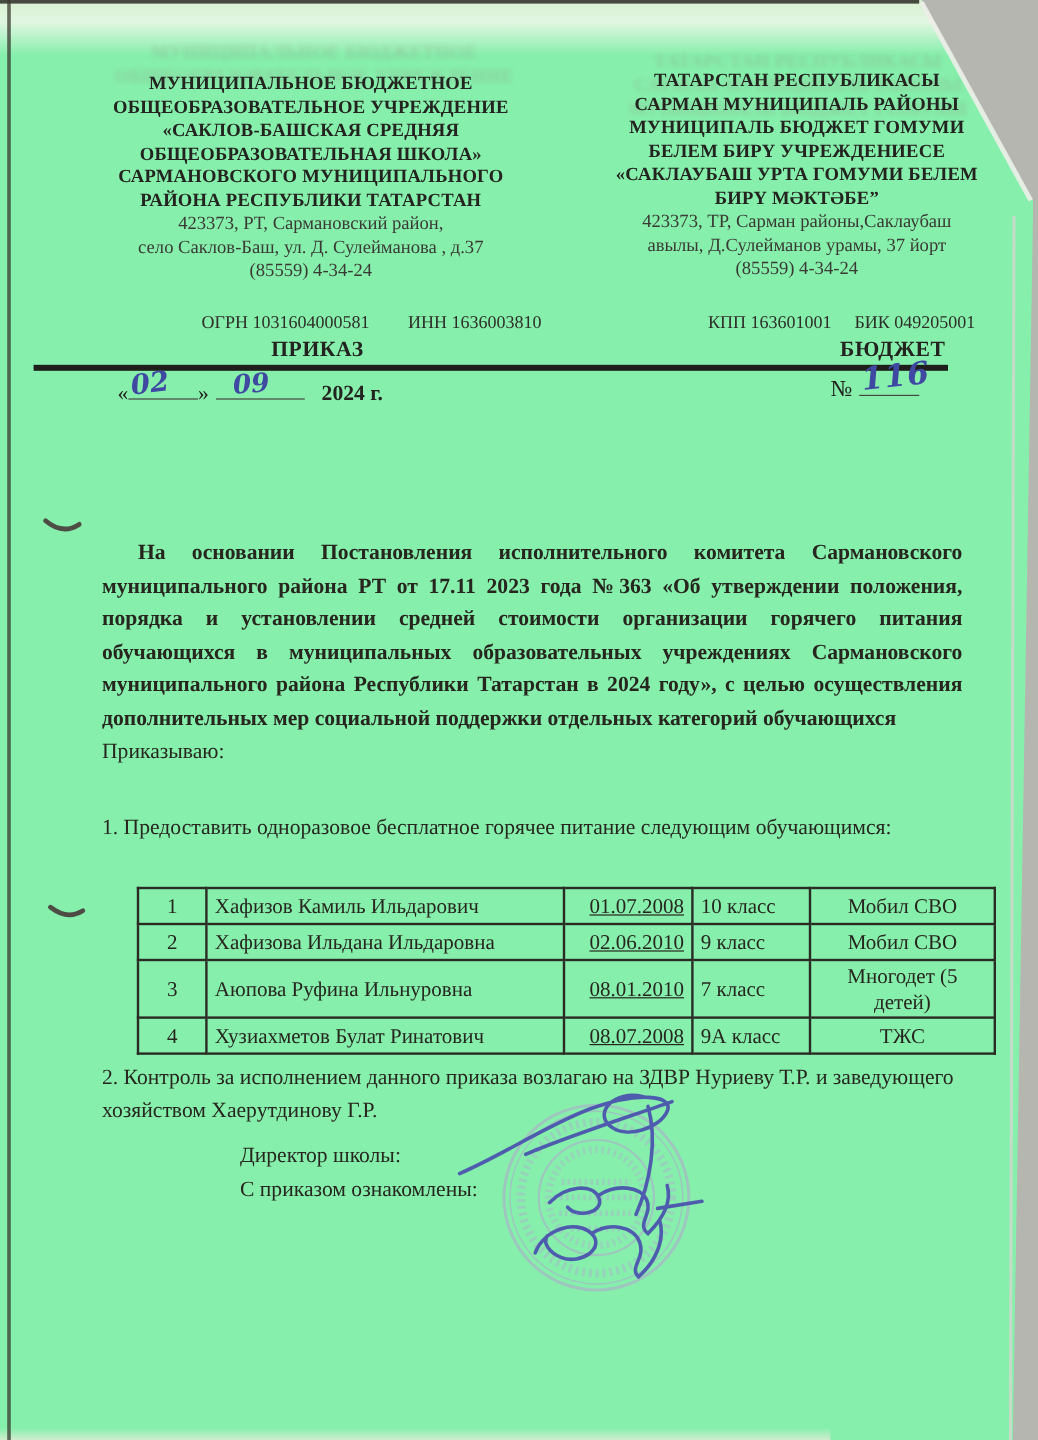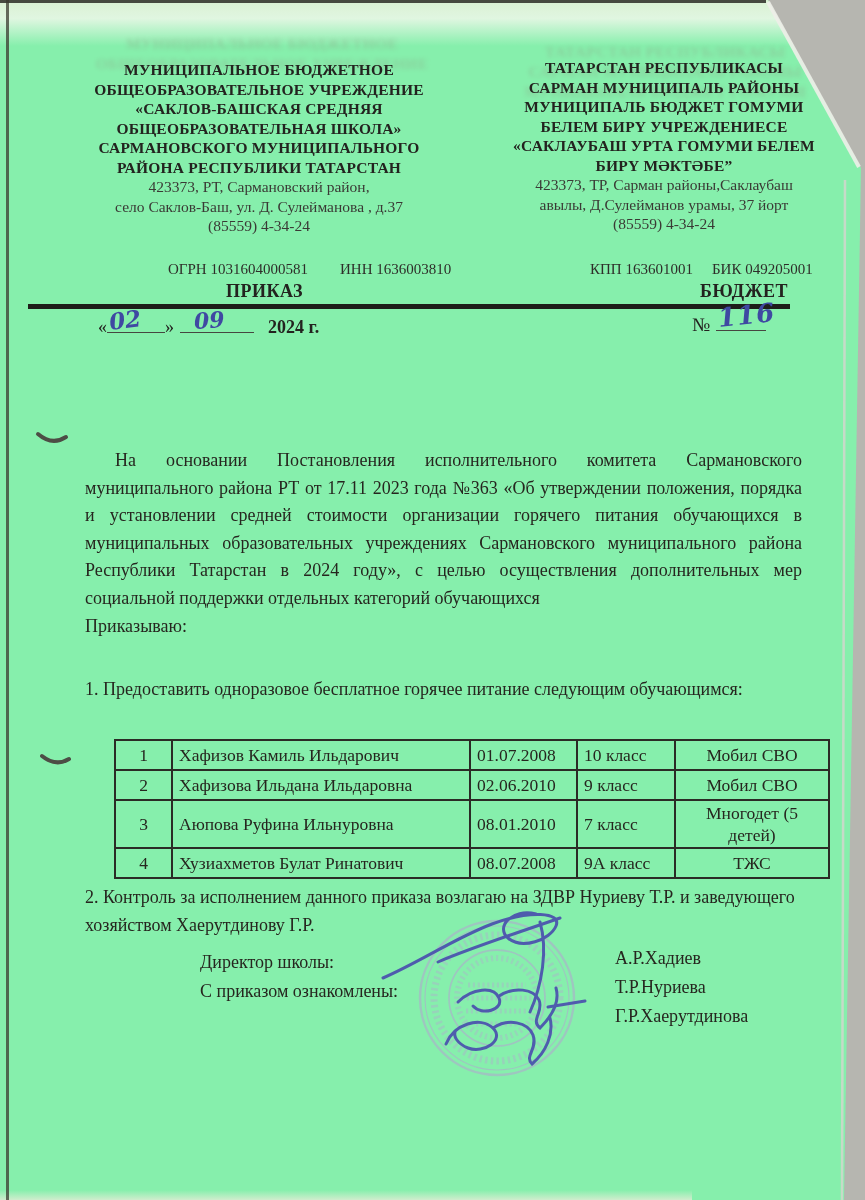--- a/index.html
+++ b/index.html
@@ -66,37 +66,37 @@
   .blank-no{width:50px;margin-left:6px;}
   .hand-no{left:2px;top:-30px;font-size:26px;transform:rotate(-6deg);letter-spacing:1px;}
 
   .doc-title{
     position:absolute;top:380px;left:80px;width:720px;text-align:center;
     font-weight:bold;font-style:italic;font-size:18.5px;letter-spacing:.2px;color:#2a2a25;
   }
 
   .body-par{
     position:absolute;top:447px;left:85px;width:717px;
-    font-size:18px;line-height:27.6px;text-align:justify;text-indent:30px;color:#26261f;
+    font-size:18px;line-height:27.6px;text-align:justify;text-indent:30px;color:#26261f;font-weight:bold;
   }
   .directive{position:absolute;top:616px;left:85px;font-size:18px;color:#26261f;}
   .item1{position:absolute;top:675px;left:85px;width:672px;font-size:18px;line-height:28px;color:#26261f;}
   .item2{position:absolute;top:883px;left:85px;width:752px;font-size:18px;line-height:28px;color:#26261f;}
 
   table.pupils{
     position:absolute;top:739px;left:114px;border-collapse:collapse;
     font-size:17.5px;color:#26261f;table-layout:fixed;
   }
   table.pupils td{
     border:2px solid #2b2b26;padding:1px 6px;vertical-align:middle;
     height:26px;line-height:22px;
   }
   td.c-num{width:43px;text-align:center;}
   td.c-name{width:284px;text-align:left;}
-  td.c-dob{width:93px;text-align:left;}
+  td.c-dob{width:93px;text-align:right;text-decoration:underline;}
   td.c-class{width:84px;text-align:left;}
   td.c-cat{width:140px;text-align:center;}
 
   .sign-roles{position:absolute;top:948px;left:200px;font-size:18px;line-height:28.5px;color:#26261f;}
   .sign-names{position:absolute;top:944px;left:615px;font-size:18px;line-height:29px;color:#26261f;}
 
   .overlay{position:absolute;left:0;top:0;width:865px;height:1200px;pointer-events:none;}
 </style>
 </head>
 <body>
@@ -204,25 +204,20 @@
         <td class="c-cat">ТЖС</td>
       </tr>
     </tbody>
   </table>
 
   <div class="item2">2. Контроль за исполнением данного приказа возлагаю на ЗДВР Нуриеву Т.Р. и заведующего хозяйством Хаерутдинову Г.Р.</div>
 
   <div class="sign-roles">
     <div>Директор школы:</div>
     <div>С приказом ознакомлены:</div>
-  </div>
-  <div class="sign-names">
-    <div>А.Р.Хадиев</div>
-    <div>Т.Р.Нуриева</div>
-    <div>Г.Р.Хаерутдинова</div>
   </div>
 </div>
 
 <svg class="overlay" viewBox="0 0 865 1200">
 
   <g opacity="0.55" stroke="#b2a6d0" fill="none">
     <circle cx="497" cy="998" r="77" stroke-width="2.5"></circle>
     <circle cx="497" cy="998" r="72" stroke-width="1.2"></circle>
     <circle cx="497" cy="998" r="63" stroke-width="7" stroke-dasharray="2.5 3.2" opacity="0.7"></circle>
     <circle cx="497" cy="998" r="48" stroke-width="1.8"></circle>

